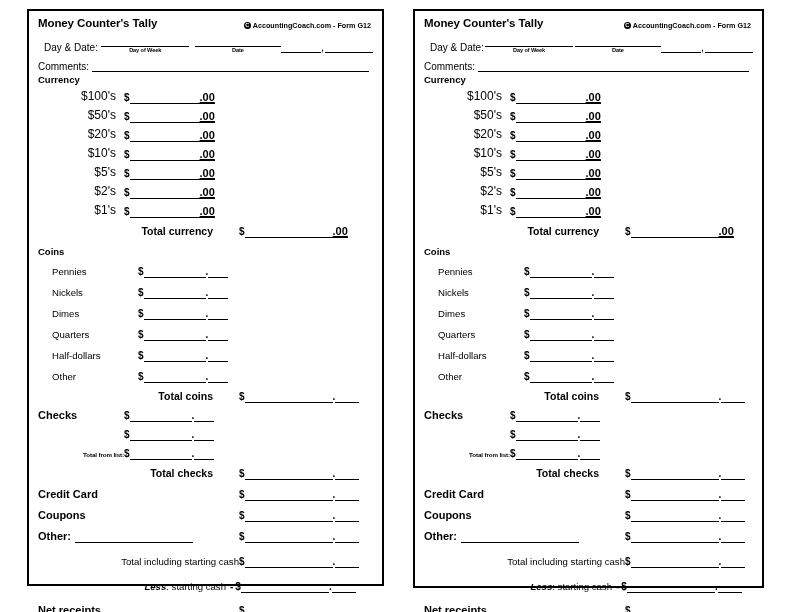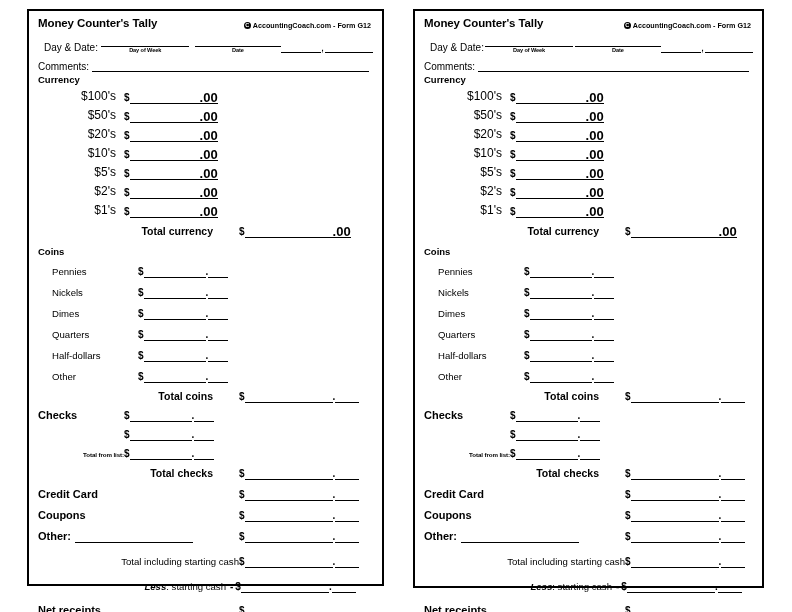--- a/index.html
+++ b/index.html
@@ -131,25 +131,26 @@
   .blank {
     border-bottom: 1.3px solid #000;
     height: 12px;
   }
   .cents-dot {
     font-size: 10px;
     font-weight: bold;
     padding-bottom: 1px;
   }
   .cents-00 {
-    font-size: 13px;
+    font-size: 11px;
     font-weight: bold;
     border-bottom: 1.3px solid #000;
     padding-bottom: 0px;
     line-height: 11px;
+    text-decoration: underline;
   }
   .cents-blank {
     border-bottom: 1.3px solid #000;
     height: 12px;
     width: 20px;
   }
 
   .totline {
     display: flex;
     align-items: flex-end;

